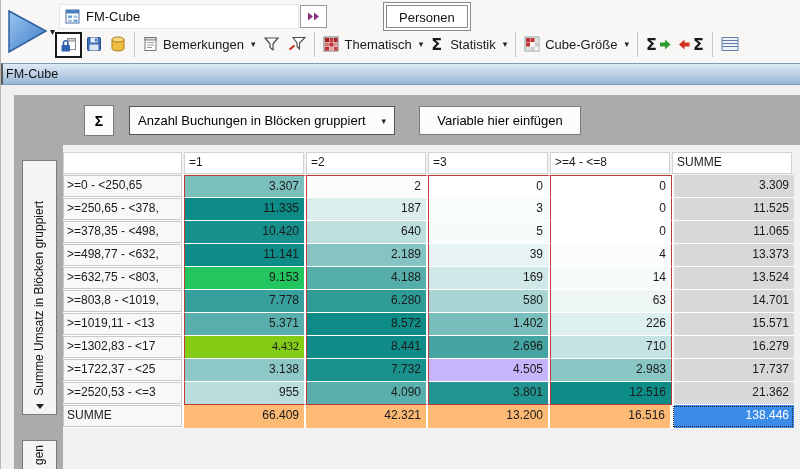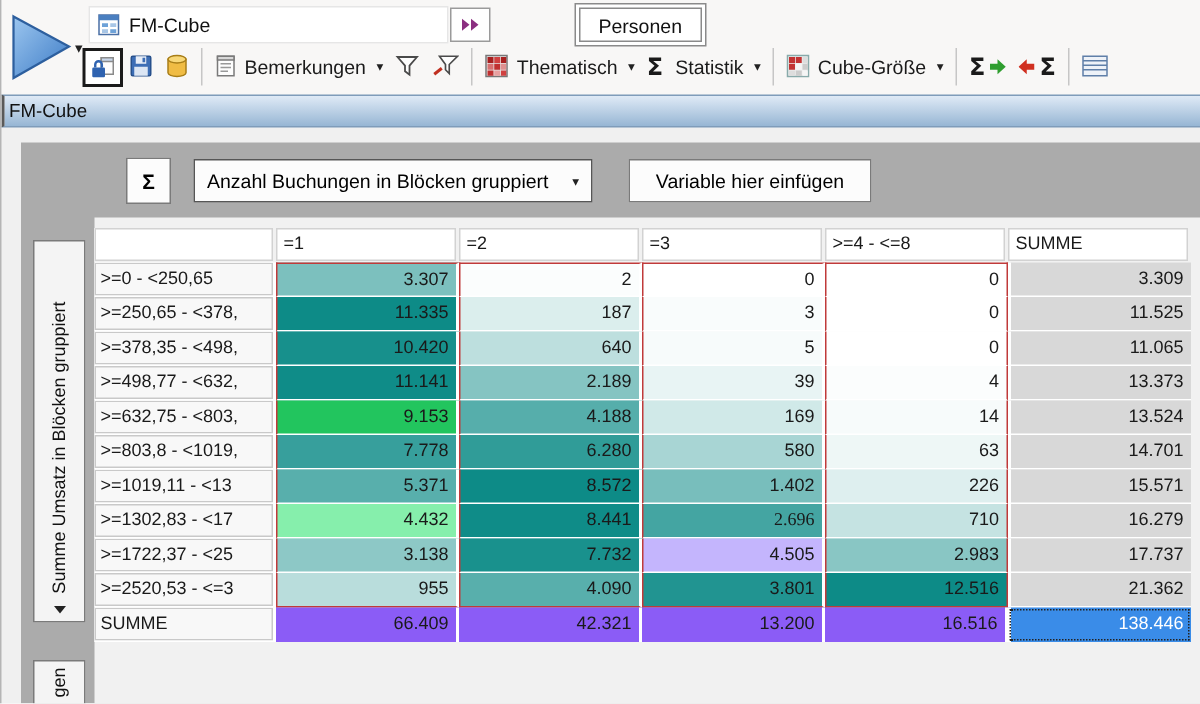--- a/index.html
+++ b/index.html
@@ -64,21 +64,21 @@
   .h{background:#fff;box-shadow:inset 0 0 0 1px #d2d2d2;padding-left:5px;
        border-right:2px solid #f1f1f1;border-bottom:1px solid #f1f1f1;}
   .lab{background:#f8f8f8;box-shadow:inset 0 0 0 1px #c9c9c9;padding-left:4px;
        border-right:2px solid #fff;border-bottom:1px solid #fff;}
   .d{text-align:right;padding-right:5px;}
   .hc{border-left:1px solid #c03a3a;border-right:2px solid #fff;border-bottom:1px solid #fff;cursor:cell;}
   .hc.rt{border-top:1px solid #c03a3a;}
   .hc.rb{border-bottom:1px solid #c03a3a;}
   .hc.rr{border-right:1px solid #c03a3a;}
   .sumcol{background:#d8d8d8;border-left:2px solid #fff;border-bottom:1px solid #fff;}
-  .sumrow{background:#8b5cf6;border-right:2px solid #fff;}
+  .sumrow{background:#fdba74;border-right:2px solid #fff;}
   .grand{background:#3a8ce8;color:#fff;outline:1px dotted #222;outline-offset:-2px;border-left:2px solid #fff;}
 </style>
 </head>
 <body>
 
 <div class="app">
 
   <div class="toolbar">
 
     <svg class="play" width="42" height="45" viewBox="0 0 42 45">
@@ -309,23 +309,23 @@
           <div class="hc d" style="background: rgb(168, 213, 212);">580</div>
           <div class="hc d rr" style="background: rgb(238, 247, 246);">63</div>
           <div class="sumcol d">14.701</div>
           <div class="lab">&gt;=1019,11 - &lt;13</div>
           <div class="hc d" style="background: rgb(88, 175, 172);">5.371</div>
           <div class="hc d" style="background: rgb(13, 139, 135);">8.572</div>
           <div class="hc d" style="background: rgb(120, 190, 188);">1.402</div>
           <div class="hc d rr" style="background: rgb(222, 239, 239);">226</div>
           <div class="sumcol d">15.571</div>
           <div class="lab">&gt;=1302,83 - &lt;17</div>
-          <div class="hc d" style="background: #86efac;">4.432</div>
+          <div class="hc d" style="background: #84cc16; font-family: Liberation Serif, serif;">4.432</div>
           <div class="hc d" style="background: rgb(15, 140, 136);">8.441</div>
-          <div class="hc d" style="background: rgb(68, 165, 162); font-family: Liberation Serif, serif;">2.696</div>
+          <div class="hc d" style="background: rgb(68, 165, 162);">2.696</div>
           <div class="hc d rr" style="background: rgb(197, 227, 226);">710</div>
           <div class="sumcol d">16.279</div>
           <div class="lab">&gt;=1722,37 - &lt;25</div>
           <div class="hc d" style="background: rgb(141, 200, 198);">3.138</div>
           <div class="hc d" style="background: rgb(25, 145, 141);">7.732</div>
           <div class="hc d" style="background: #c4b5fd;">4.505</div>
           <div class="hc d rr" style="background: rgb(137, 198, 196);">2.983</div>
           <div class="sumcol d">17.737</div>
           <div class="lab">&gt;=2520,53 - &lt;=3</div>
           <div class="hc d rb" style="background: rgb(185, 221, 220);">955</div>

